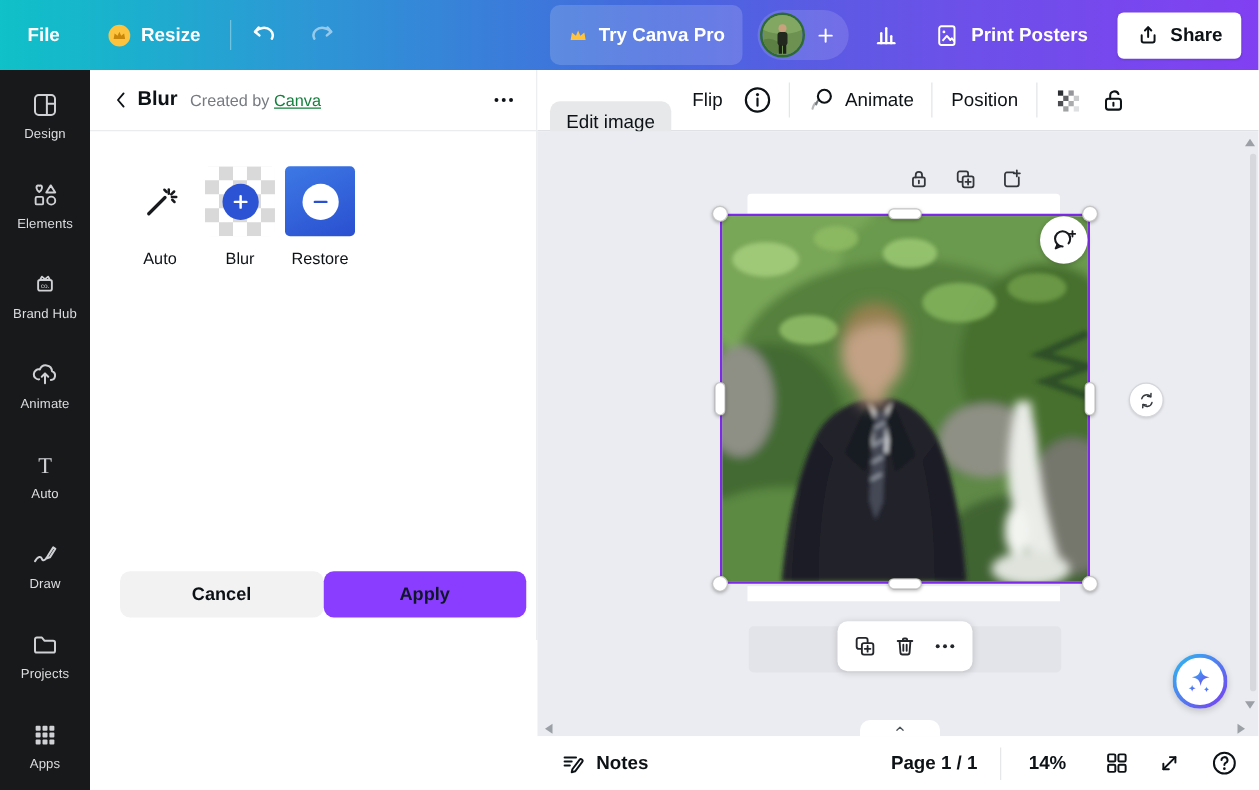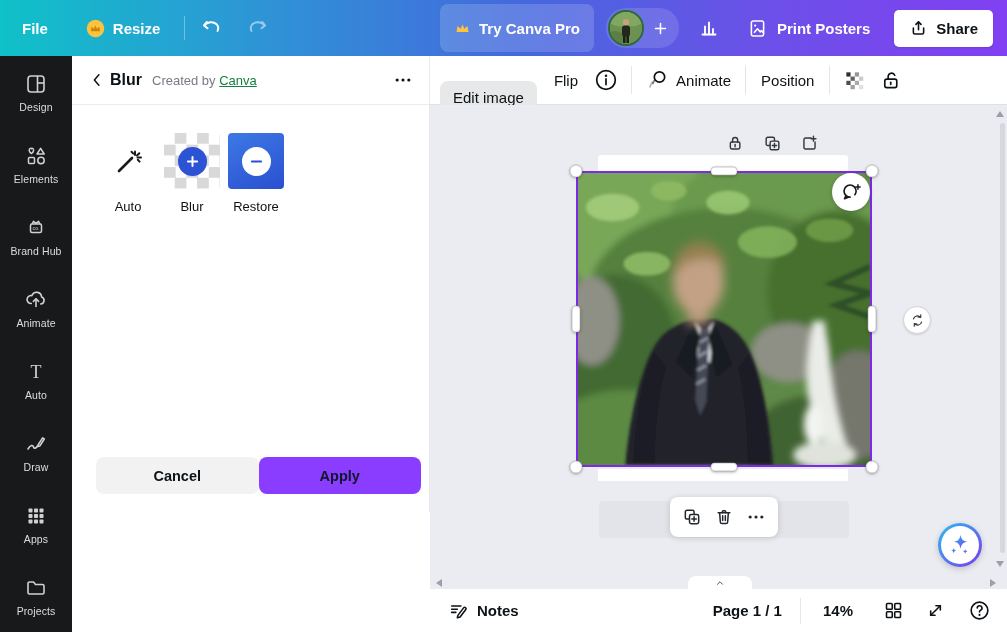--- a/index.html
+++ b/index.html
@@ -265,42 +265,42 @@
           <text x="12" y="18" text-anchor="middle" font-size="18" fill="#cfd1d4" font-family="Liberation Serif, serif">T</text>
         </svg>
       <span>Auto</span>
     </div>
     <div class="sb-item">
       <svg width="24" height="24" viewBox="0 0 24 24" fill="none" stroke="#cfd1d4" stroke-width="1.6" stroke-linecap="round" stroke-linejoin="round">
           <path d="M4 17 C6.5 12.5 9 13 9.5 15 C10 17 12.5 16.3 13.3 14"></path>
           <path d="M14.2 12.8 L18.6 5.9 L20.3 7 L15.9 13.9 L13.6 14.6 Z"></path>
         </svg>
       <span>Draw</span>
+    </div>
+    <div class="sb-item">
+      <svg width="24" height="24" viewBox="0 0 24 24" fill="none" stroke="#cfd1d4" stroke-width="1.6" stroke-linejoin="round">
+          <path d="M4 7.5 a1.5 1.5 0 0 1 1.5 -1.5 h4 l2 2.5 h7 a1.5 1.5 0 0 1 1.5 1.5 v6.5 a1.5 1.5 0 0 1 -1.5 1.5 h-13 a1.5 1.5 0 0 1 -1.5 -1.5 Z"></path>
+        </svg>
+      <span>Projects</span>
     </div>
     <div class="sb-item">
       <svg width="24" height="24" viewBox="0 0 24 24" fill="#cfd1d4">
           <g>
             <rect x="4.5" y="4.5" width="4" height="4" rx=".8"></rect>
             <rect x="10" y="4.5" width="4" height="4" rx=".8"></rect>
             <rect x="15.5" y="4.5" width="4" height="4" rx=".8"></rect>
             <rect x="4.5" y="10" width="4" height="4" rx=".8"></rect>
             <rect x="10" y="10" width="4" height="4" rx=".8"></rect>
             <rect x="15.5" y="10" width="4" height="4" rx=".8"></rect>
             <rect x="4.5" y="15.5" width="4" height="4" rx=".8"></rect>
             <rect x="10" y="15.5" width="4" height="4" rx=".8"></rect>
             <rect x="15.5" y="15.5" width="4" height="4" rx=".8"></rect>
           </g>
         </svg>
       <span>Apps</span>
-    </div>
-    <div class="sb-item">
-      <svg width="24" height="24" viewBox="0 0 24 24" fill="none" stroke="#cfd1d4" stroke-width="1.6" stroke-linejoin="round">
-          <path d="M4 7.5 a1.5 1.5 0 0 1 1.5 -1.5 h4 l2 2.5 h7 a1.5 1.5 0 0 1 1.5 1.5 v6.5 a1.5 1.5 0 0 1 -1.5 1.5 h-13 a1.5 1.5 0 0 1 -1.5 -1.5 Z"></path>
-        </svg>
-      <span>Projects</span>
     </div>
   </div>
 
   <div class="panel">
     <div class="panel-header">
       <div style="display:flex;align-items:center;cursor:pointer">
         <svg width="18" height="18" viewBox="0 0 24 24" fill="none" stroke="#0d1216" stroke-width="2" stroke-linecap="round" stroke-linejoin="round">
             <path d="M14.5 5 L8.5 12 L14.5 19"></path>
           </svg>
       </div>

